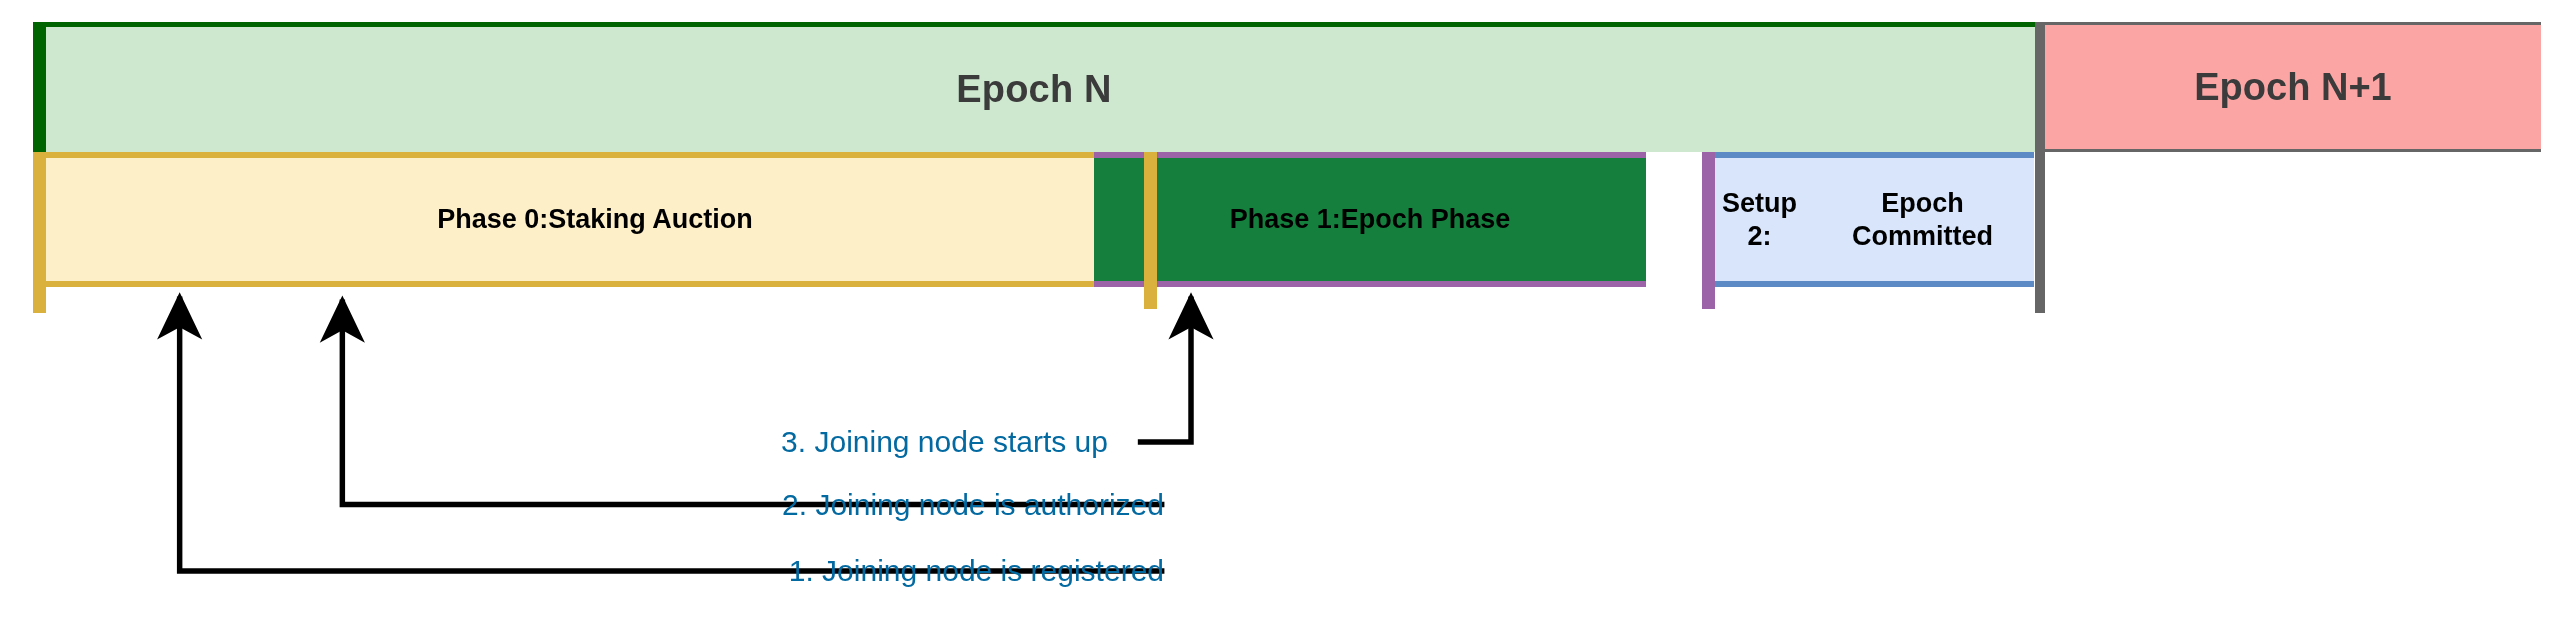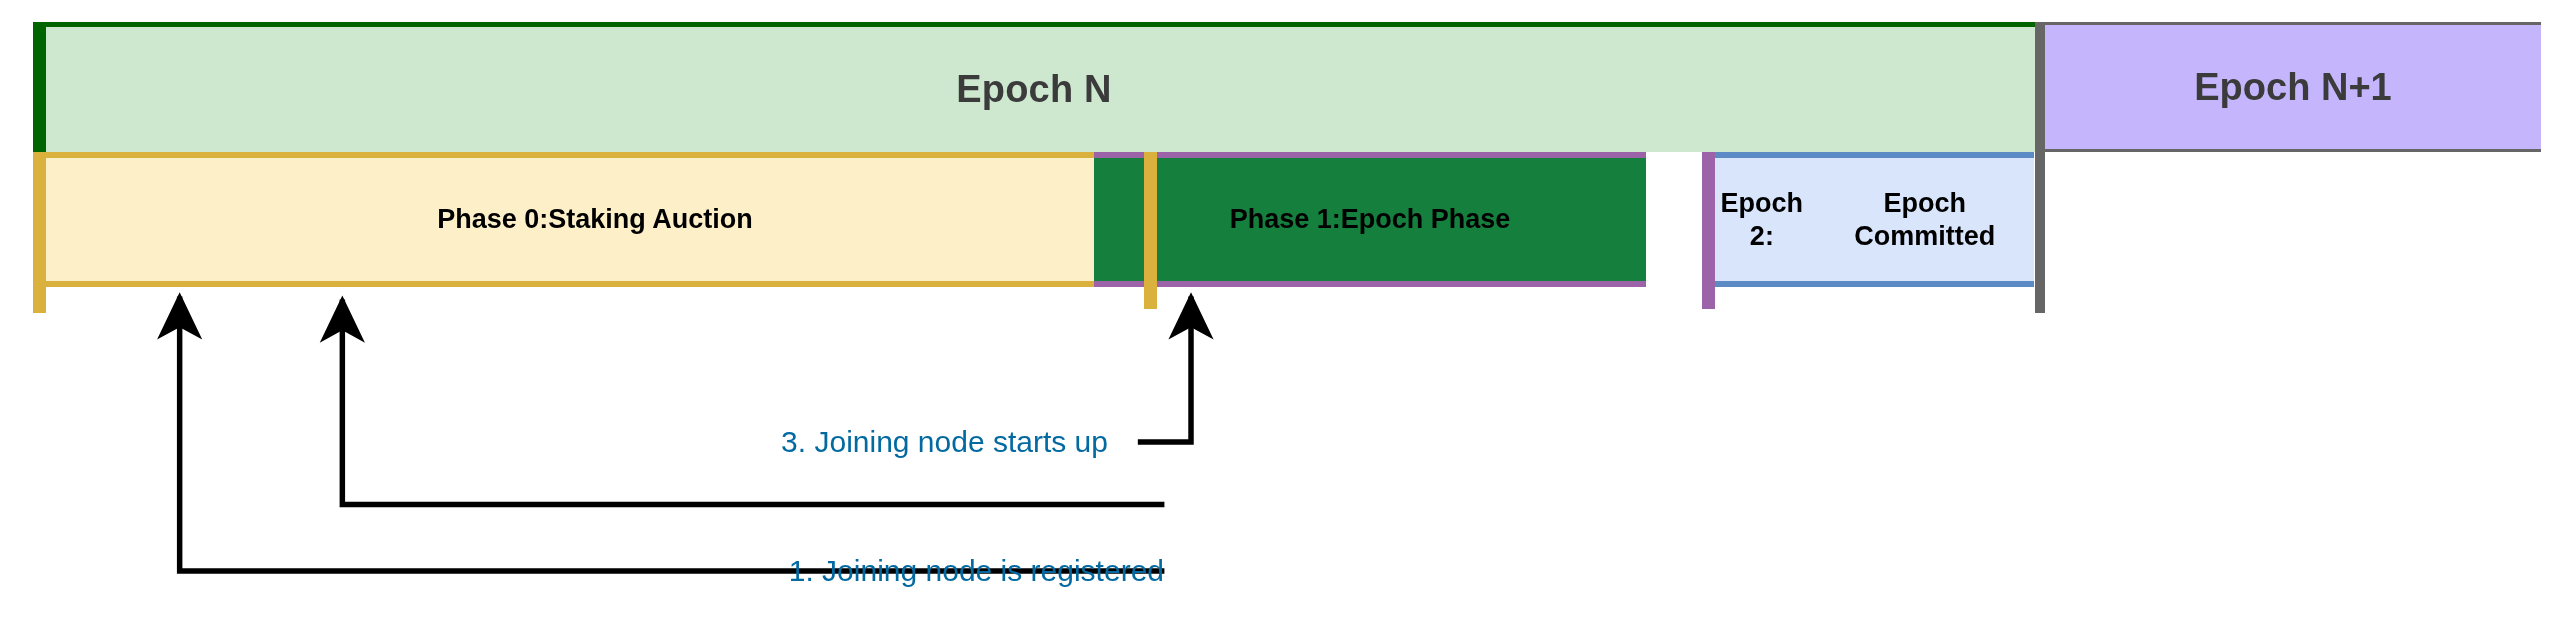--- a/index.html
+++ b/index.html
@@ -54,21 +54,21 @@
     width: 10.2px;
     height: 291px;
     background: #666666;
   }
 
   .epoch-next {
     left: 2045px;
     top: 22px;
     width: 496px;
     height: 130px;
-    background: #c4b5fd;
+    background: #fca5a5;
     border-top: 3.9px solid #666666;
     border-bottom: 3.9px solid #666666;
     box-sizing: border-box;
     display: flex;
     align-items: center;
     justify-content: center;
   }
   .epoch-next-label {
     font-size: 38px;
     font-weight: bold;
@@ -154,21 +154,21 @@
     <span>Phase 0:</span>
     <span>Staking Auction</span>
   </div>
 
   <div class="abs phase phase-1">
     <span>Phase 1:</span>
     <span>Epoch Phase</span>
   </div>
 
   <div class="abs phase phase-2">
-    <span>Epoch 2:</span>
+    <span>Setup 2:</span>
     <span>Epoch Committed</span>
   </div>
 
   <div class="abs spine spine-phase0-left"></div>
   <div class="abs spine spine-phase0-right"></div>
   <div class="abs spine spine-phase1-right"></div>
 
   <svg class="abs overlay" viewBox="0 0 3292 808">
     <defs>
       <marker id="ah" viewBox="0 0 12 12" refX="10.5" refY="6" markerWidth="9" markerHeight="9" orient="auto-start-reverse">
@@ -177,16 +177,17 @@
     </defs>
 
     <path d="M 1488 730 L 229 730 L 229 379" fill="none" stroke="#000000" stroke-width="7" stroke-linecap="butt" stroke-linejoin="miter" marker-end="url(#ah)"></path>
 
     <path d="M 1488 645 L 437 645 L 437 383" fill="none" stroke="#000000" stroke-width="7" stroke-linecap="butt" stroke-linejoin="miter" marker-end="url(#ah)"></path>
 
     <path d="M 1454 565 L 1522 565 L 1522 379" fill="none" stroke="#000000" stroke-width="7" stroke-linecap="butt" stroke-linejoin="miter" marker-end="url(#ah)"></path>
   </svg>
 
   <div class="abs ann-label ann-1">1. Joining node is registered</div>
+  <div class="abs ann-label ann-2">2. Joining node is authorized</div>
   <div class="abs ann-label ann-3">3. Joining node starts up</div>
 
 </div>
 
 
 </body></html>

